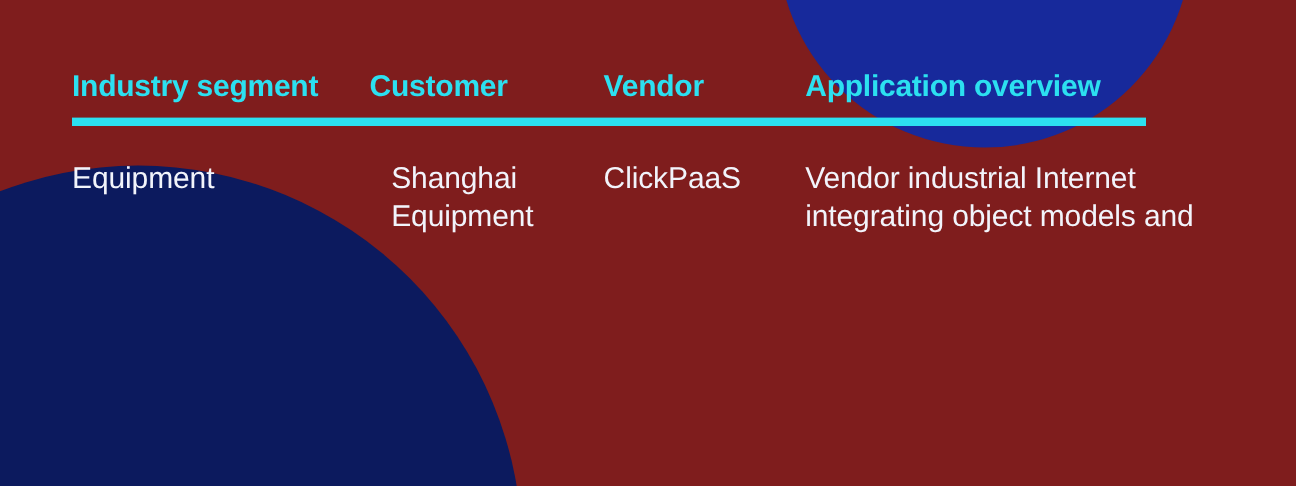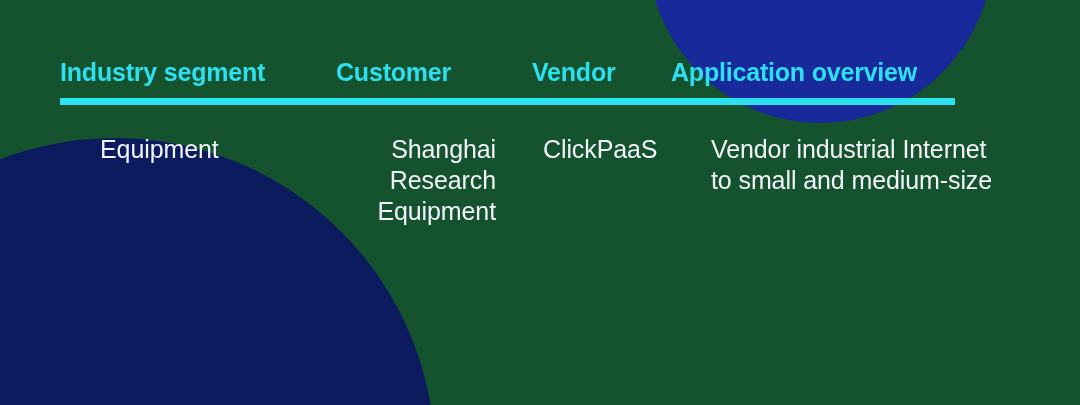--- a/index.html
+++ b/index.html
@@ -61,22 +61,22 @@
   .col-header {
     position: absolute;
     color: #2ce0f0;
     font-size: 25px;
     font-weight: bold;
     letter-spacing: -0.2px;
     white-space: nowrap;
     line-height: 32px;
   }
   #header-industry  { left: 60px; }
-  #header-customer  { left: 336px; }
-  #header-vendor    { left: 532px; text-align: right; }
+  #header-customer  { left: 308px; }
+  #header-vendor    { left: 503px; text-align: right; }
   #header-app       { left: 671px; }
 
   #header-rule {
     position: absolute;
     left: 60px;
     top: 98px;
     width: 895px;
     height: 7px;
     background: #2ce0f0;
   }
@@ -90,34 +90,33 @@
   .cell {
     position: absolute;
     top: 0;
     color: #f2f4fb;
     font-size: 25px;
     font-weight: normal;
     line-height: 31px;
     letter-spacing: -0.1px;
   }
   #cell-industry { left: 60px;  width: 250px; }
-  #cell-customer { left: 326px; width: 170px; text-align: right; }
+  #cell-customer { left: 326px; width: 170px; }
   #cell-vendor   { left: 503px; width: 160px; }
   #cell-app      { left: 671px; width: 380px; }
 
   .cell .line {
     display: block;
     white-space: pre;
-    margin-left: 40px;
   }
 </style>
 </head>
 <body>
 
-<div id="slide" style="background: #14532d;">
+<div id="slide" style="background: #7f1d1d;">
 
   <div class="circle" id="circle-bottom-left" style="background: rgb(12, 26, 94);"></div>
   <div class="circle" id="circle-top-right" style="background: rgb(23, 41, 155);"></div>
 
   <div id="table">
 
     <div class="header-row">
       <div class="col-header" id="header-industry" style="color: rgb(44, 224, 240);">Industry segment</div>
       <div class="col-header" id="header-customer" style="color: rgb(44, 224, 240);">Customer</div>
       <div class="col-header" id="header-vendor" style="color: rgb(44, 224, 240);">Vendor</div>
@@ -127,29 +126,28 @@
     <div id="header-rule" style="background: rgb(44, 224, 240);"></div>
 
     <div class="body-row">
 
       <div class="cell" id="cell-industry" style="color: rgb(242, 244, 251);">
           <span class="line">Equipment</span>
         </div>
 
       <div class="cell" id="cell-customer" style="color: rgb(242, 244, 251);">
           <span class="line">Shanghai</span>
-          <span class="line">Research</span>
           <span class="line">Equipment</span>
         </div>
 
       <div class="cell" id="cell-vendor" style="color: rgb(242, 244, 251);">
           <span class="line">ClickPaaS</span>
         </div>
 
       <div class="cell" id="cell-app" style="color: rgb(242, 244, 251);">
           <span class="line">Vendor industrial Internet</span>
-          <span class="line">to small and medium-size</span>
+          <span class="line">integrating object models and</span>
         </div>
 
     </div>
 
   </div>
 </div>
 
 </body></html>

